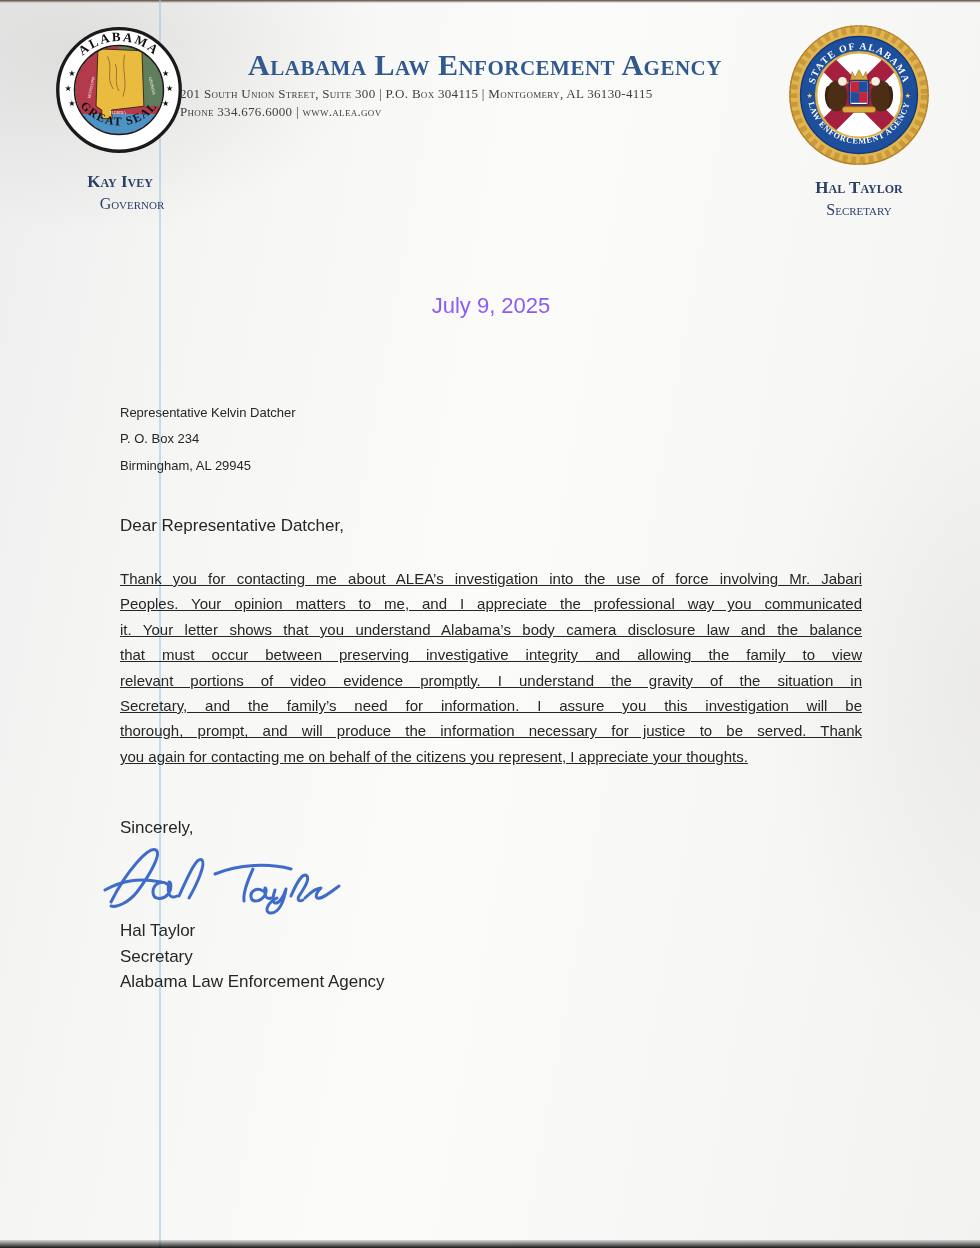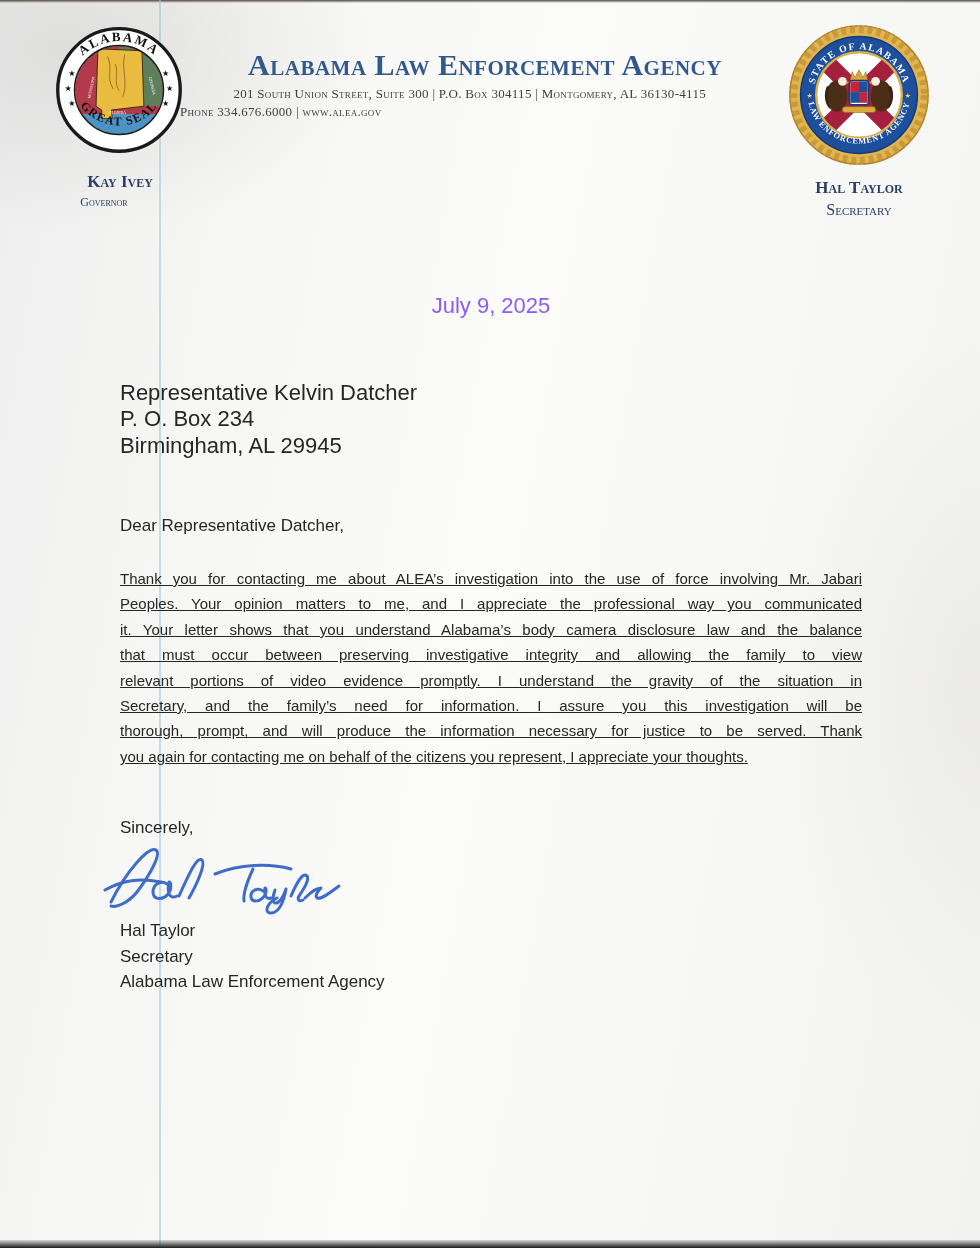--- a/index.html
+++ b/index.html
@@ -18,36 +18,36 @@
             background:linear-gradient(rgba(120,120,120,0.25),#1b1b1b);}
   .scan-line{left:159px;top:0;width:2px;height:1248px;
             background:rgba(150,198,228,0.55);}
 
   
   .seal-left{left:52px;top:22px;width:134px;height:134px;}
   .seal-right{left:786px;top:22px;width:146px;height:146px;}
   .lh-title{left:180px;top:48px;width:610px;text-align:center;
             font-family:"Liberation Serif",serif;font-variant:small-caps;
             font-weight:bold;font-size:30px;letter-spacing:0.5px;color:#31598e;}
-  .lh-addr1{left:180px;top:86px;width:526px;text-align:right;
+  .lh-addr1{left:180px;top:86px;width:526px;text-align:left;
             font-family:"Liberation Serif",serif;font-variant:small-caps;
             font-size:13px;letter-spacing:0.3px;color:#3e3e40;}
   .lh-addr2{left:180px;top:104px;width:610px;text-align:left;
             font-family:"Liberation Serif",serif;font-variant:small-caps;
             font-size:13px;letter-spacing:0.3px;color:#3e3e40;}
   .name-block{width:200px;text-align:center;font-family:"Liberation Serif",serif;
             font-variant:small-caps;color:#2b3f66;margin-top:12px;}
   .gov-name{left:20px;top:160px;font-weight:bold;font-size:17px;}
-  .gov-title{left:4px;top:183px;font-size:12px;}
+  .gov-title{left:32px;top:183px;font-size:16px;}
   .sec-name{left:759px;top:166px;font-weight:bold;font-size:17px;}
   .sec-title{left:759px;top:189px;font-size:16px;}
 
   
   .date{left:120px;top:265px;width:742px;text-align:center;font-size:22px;color:#8b5cf6;margin-top:28px;}
-  .recipient{left:120px;top:380px;font-size:22px;line-height:26.3px;color:#262626;}
+  .recipient{left:120px;top:400px;font-size:13px;line-height:26.3px;color:#262626;}
   .salutation{left:120px;top:492px;font-size:17px;color:#262626;margin-top:24px;}
   .body-par{left:120px;top:566px;width:742px;font-size:15px;line-height:25.4px;color:#262626;text-decoration:underline;}
   .body-line{text-align:justify;text-align-last:justify;}
   .body-line:last-child{text-align-last:left;}
   .closing{left:120px;top:818px;font-size:17px;color:#262626;text-align:center;}
   .sig{left:103px;top:838px;width:240px;height:78px;}
   .signer{left:120px;top:918px;font-size:17px;line-height:25.6px;color:#262626;}
 </style>
 </head>
 <body>

